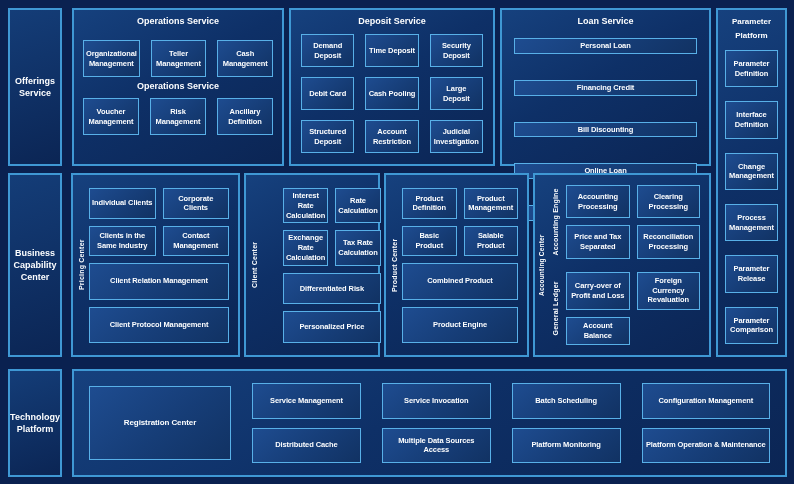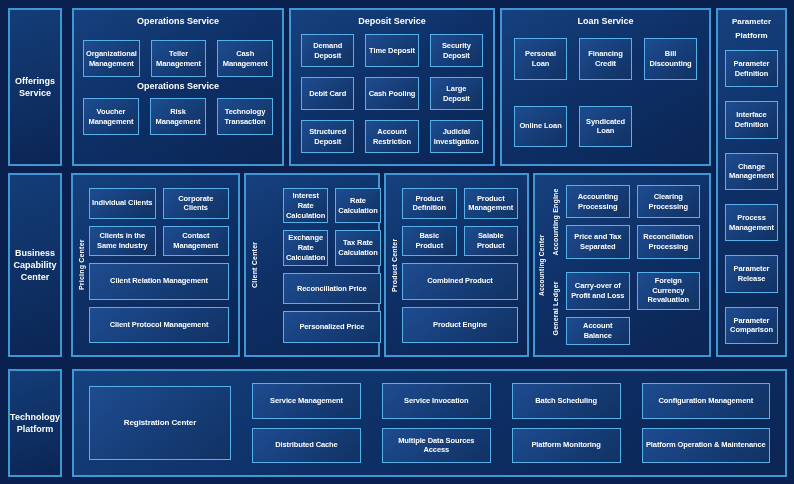--- a/index.html
+++ b/index.html
@@ -41,21 +41,21 @@
   .ops-row { display:flex; gap:11px; padding:0 9px; height:37px; flex:0 0 auto; }
   .ops-row .box { flex:1; }
   .ops-row1 { margin-top:14px; }
   .ops-sub { font-weight:700; font-size:9px; text-align:center; margin-top:4px; }
   .ops-row2 { margin-top:7px; }
 
   
   .sec-deposit { width:206px; display:flex; flex-direction:column; }
   .dep-grid { flex:1; display:grid; grid-template-columns:repeat(3,1fr); gap:10px 11px; padding:8px 10px 11px; }
   .sec-loan { flex:1; display:flex; flex-direction:column; }
-  .loan-grid { flex:1; display:grid; grid-template-columns:repeat(3,1fr); gap:26px 12px; padding:12px 12px 17px; }
+  .loan-grid { flex:1; display:grid; grid-template-columns:repeat(1,1fr); gap:26px 12px; padding:12px 12px 17px; }
 
   
   .sec-param { width:71px; display:flex; flex-direction:column; }
   .param-title { font-weight:700; font-size:8px; text-align:center; line-height:1.7; padding-top:5px; }
   .param-items { flex:1; display:flex; flex-direction:column; gap:14px; padding:8px 7px 11px; }
   .param-items .box { flex:1; }
 
   
   .mid-sec { display:flex; }
   .sec-pricing { width:169px; } .sec-client { width:136px;gap:21px; } .sec-product { width:145px; }
@@ -100,21 +100,21 @@
           <div class="sec-title">Operations Service</div>
           <div class="ops-row ops-row1">
             <div class="box">Organizational Management</div>
             <div class="box">Teller Management</div>
             <div class="box">Cash Management</div>
           </div>
           <div class="ops-sub">Operations Service</div>
           <div class="ops-row ops-row2">
             <div class="box">Voucher Management</div>
             <div class="box">Risk Management</div>
-            <div class="box">Technology Transaction</div>
+            <div class="box">Ancillary Definition</div>
           </div>
         </div>
 
         <div class="section sec-deposit">
           <div class="sec-title">Deposit Service</div>
           <div class="dep-grid">
             <div class="box">Demand Deposit</div>
             <div class="box">Time Deposit</div>
             <div class="box">Security Deposit</div>
             <div class="box">Debit Card</div>
@@ -161,21 +161,21 @@
           <div class="vlabel mid-label">Client Center</div>
           <div class="mid-content">
             <div class="pair">
               <div class="box">Interest Rate Calculation</div>
               <div class="box">Rate Calculation</div>
             </div>
             <div class="pair">
               <div class="box">Exchange Rate Calculation</div>
               <div class="box">Tax Rate Calculation</div>
             </div>
-            <div class="box wide">Reconciliation Price</div>
+            <div class="box wide">Differentiated Risk</div>
             <div class="box wide">Personalized Price</div>
           </div>
         </div>
 
         <div class="section mid-sec sec-product">
           <div class="vlabel mid-label">Product Center</div>
           <div class="mid-content">
             <div class="pair">
               <div class="box">Product Definition</div>
               <div class="box">Product Management</div>

